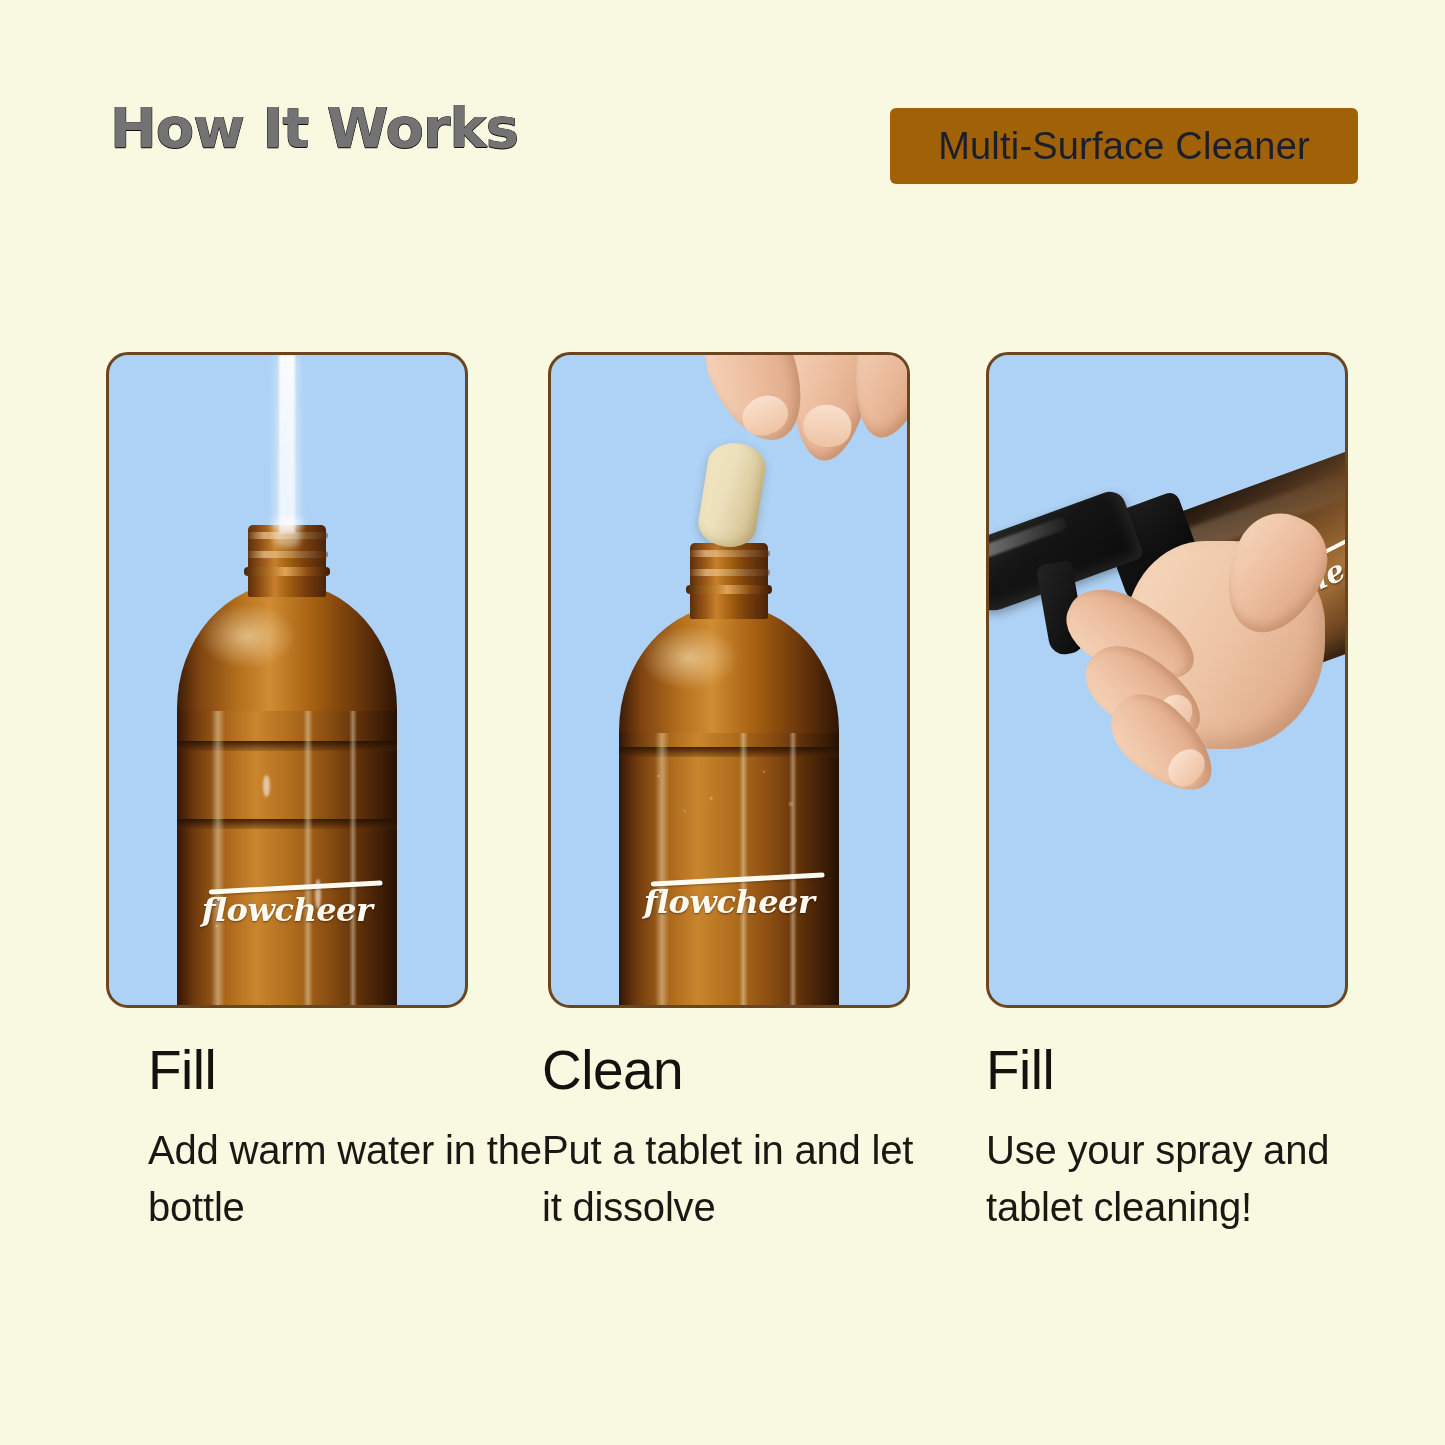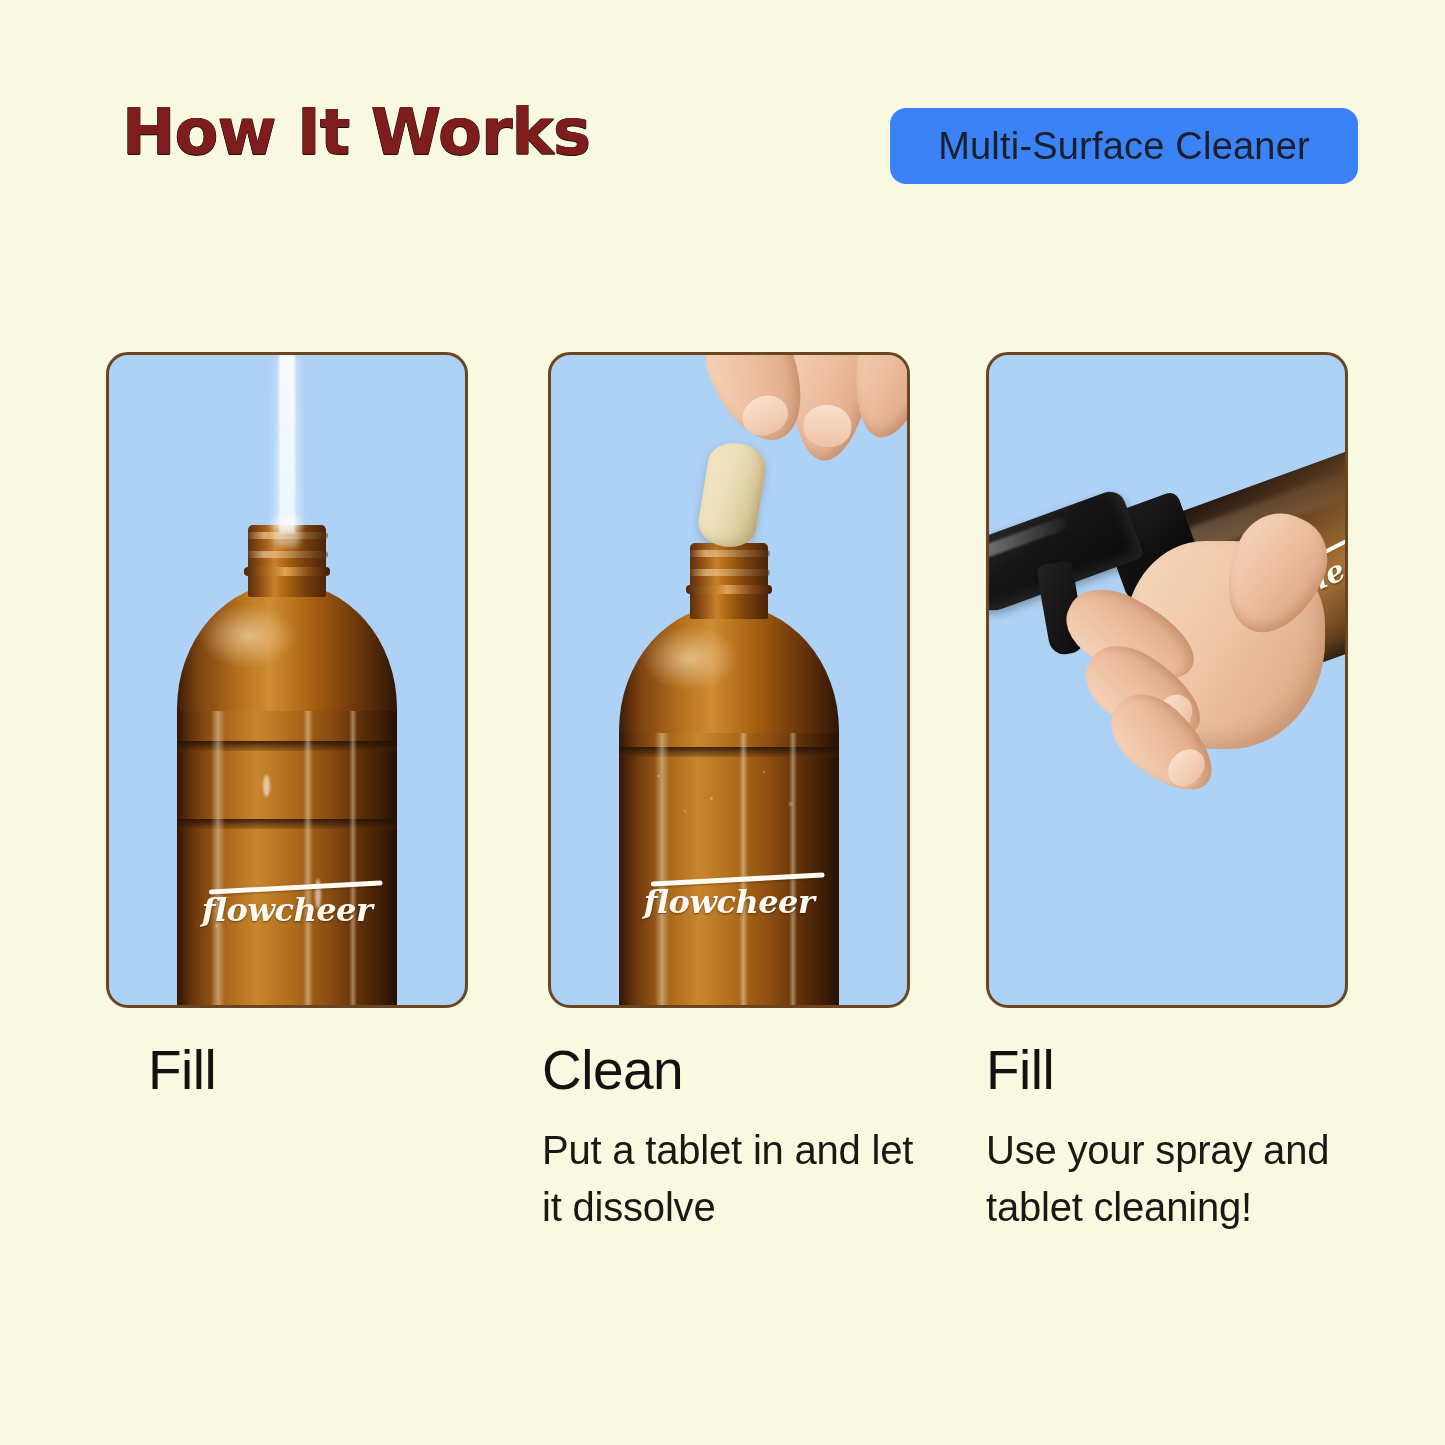--- a/index.html
+++ b/index.html
@@ -18,40 +18,40 @@
 
   .page {
     position: absolute;
     inset: 0;
     background: #f9f8e0;
   }
 
   
   .page-title {
     position: absolute;
-    left: 122px;
+    left: 110px;
     top: 100px;
     font-family: "DejaVu Sans", sans-serif;
-    font-size: 64px;
+    font-size: 56px;
     font-weight: 700;
     letter-spacing: -1px;
-    color: #7f1d1d;
+    color: #737373;
     line-height: 1.0;
     white-space: nowrap;
     text-shadow: 0.5px 0 0 #151310, -0.5px 0 0 #151310, 0 0.5px 0 #151310;
   }
 
   .badge {
     position: absolute;
     left: 890px;
     top: 108px;
     width: 468px;
     height: 76px;
-    background: #3b82f6;
-    border-radius: 16px;
+    background: #a16207;
+    border-radius: 6px;
     display: flex;
     align-items: center;
     justify-content: center;
   }
   .badge-label {
     font-family: "Liberation Sans", sans-serif;
     font-size: 38px;
     font-weight: 400;
     letter-spacing: 0.2px;
     color: #1b1f2b;
@@ -517,20 +517,21 @@
           <div class="finger" style="left:212px; top:-22px; width:92px; height:122px; transform:rotate(24deg);"></div>
         </div>
 
       </div>
     </div>
 
   </div>
 
   <div class="caption-block caption-1">
     <div class="step-title">Fill</div>
+    <div class="step-desc">Add warm water in the bottle</div>
   </div>
 
   <div class="caption-block caption-2">
     <div class="step-title">Clean</div>
     <div class="step-desc">Put a tablet in and let it dissolve</div>
   </div>
 
   <div class="caption-block caption-3">
     <div class="step-title">Fill</div>
     <div class="step-desc">Use your spray and tablet cleaning!</div>

